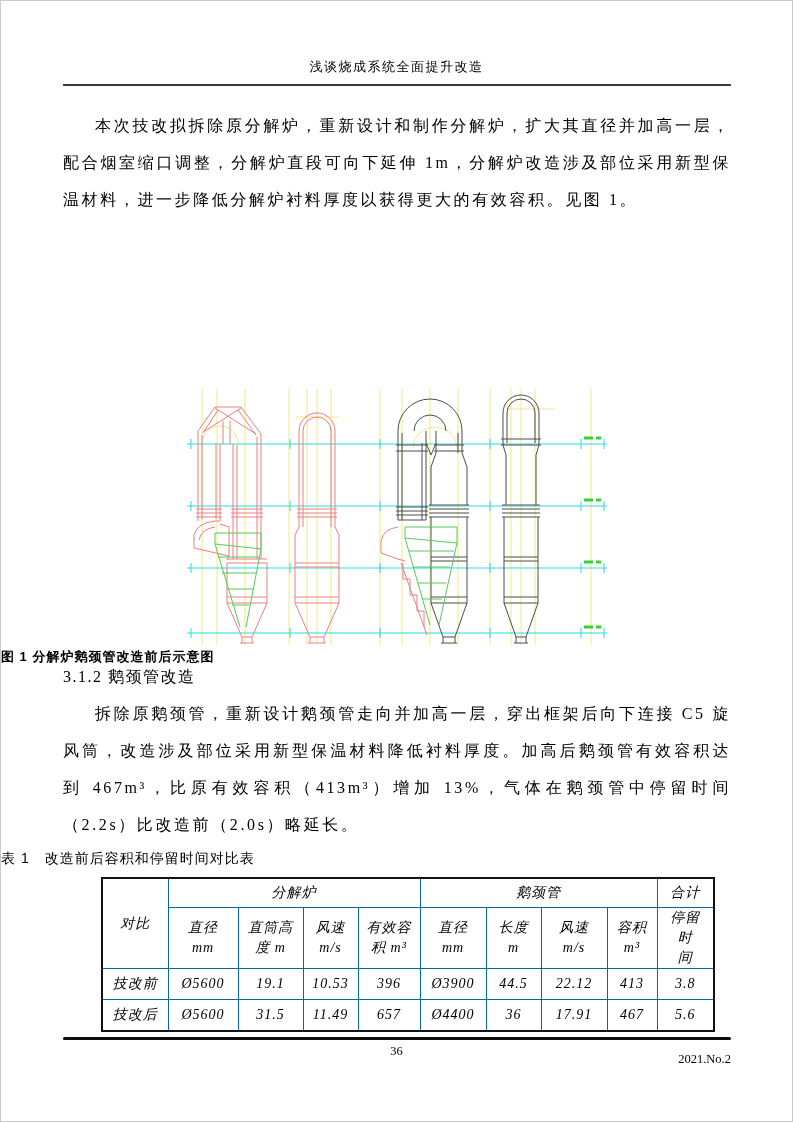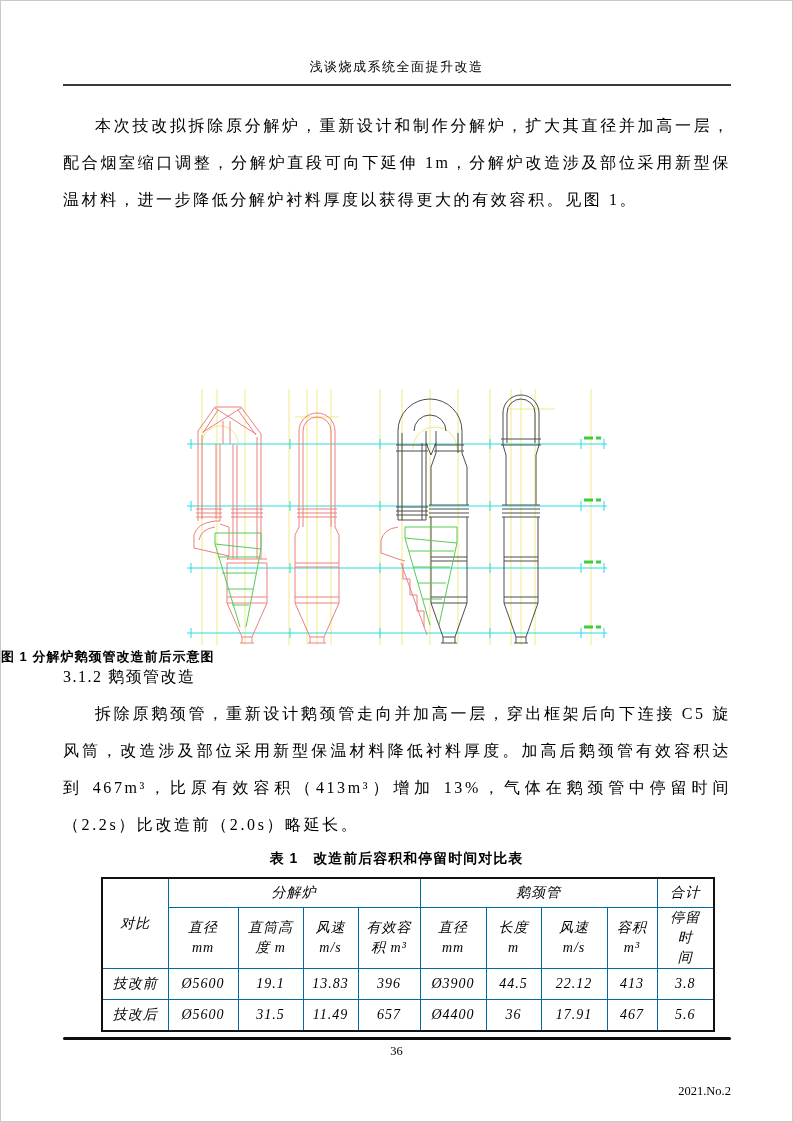--- a/index.html
+++ b/index.html
@@ -25,36 +25,36 @@
   .fig-caption {
     position:absolute; top:647px; left:0; width:100%; 
     font-family:"Liberation Sans","DejaVu Sans",sans-serif; font-weight:bold;
     font-size:13px; letter-spacing:1px;
   }
   .section-heading {
     position:absolute; top:666px; left:62px; margin:0;
     font-size:16px; font-weight:normal; letter-spacing:1.5px;
   }
   .table-title {
-    position:absolute; top:849px; left:0; width:100%; text-align:center;
-    font-family:"Liberation Sans","DejaVu Sans",sans-serif; font-weight:bold;
+    position:absolute; top:849px; left:0; width:100%; 
+    font-family:"Liberation Sans","DejaVu Sans",sans-serif; font-weight:normal;
     font-size:14px; letter-spacing:1px;
   }
   table.cmp {
     position:absolute; top:876px; left:100px; width:612px;
     border-collapse:collapse; table-layout:fixed;
     border:2px solid #111111; font-size:14px; text-align:center;
   }
   table.cmp td { border:1px solid #0369a1; padding:0 8px; letter-spacing:1px;font-style:italic; }
   table.cmp tr.h1 td { height:28px; }
   table.cmp tr.h2 td { height:50px; white-space:pre-line; line-height:20px; }
   table.cmp tr.data td { height:30px; }
   .footer-rule { position:absolute; top:1036px; left:62px; width:668px; height:3px; background:#0d0d0d; border-radius:2px; }
   .page-number { position:absolute; top:1043px; left:0; width:100%; text-align:center; font-size:12.5px; }
-  .issue-label { position:absolute; top:1083px; right:61px; font-size:12.5px; }
+  .issue-label { position:absolute; top:1051px; right:61px; font-size:12.5px; }
   svg .thin { fill:none; stroke-width:1; }
 </style>
 </head>
 <body>
 
 <div class="page">
 
   <div class="header-title">浅谈烧成系统全面提升改造</div>
   <div class="header-rule"></div>
 
@@ -167,21 +167,21 @@
 m/s</td>
         <td>容积
 m³</td>
         <td>停留时
 间</td>
       </tr>
       <tr class="data">
         <td>技改前</td>
         <td>Ø5600</td>
         <td>19.1</td>
-        <td>13.83</td>
+        <td>10.53</td>
         <td>396</td>
         <td>Ø3900</td>
         <td>44.5</td>
         <td>22.12</td>
         <td>413</td>
         <td>3.8</td>
       </tr>
       <tr class="data">
         <td>技改后</td>
         <td>Ø5600</td>

